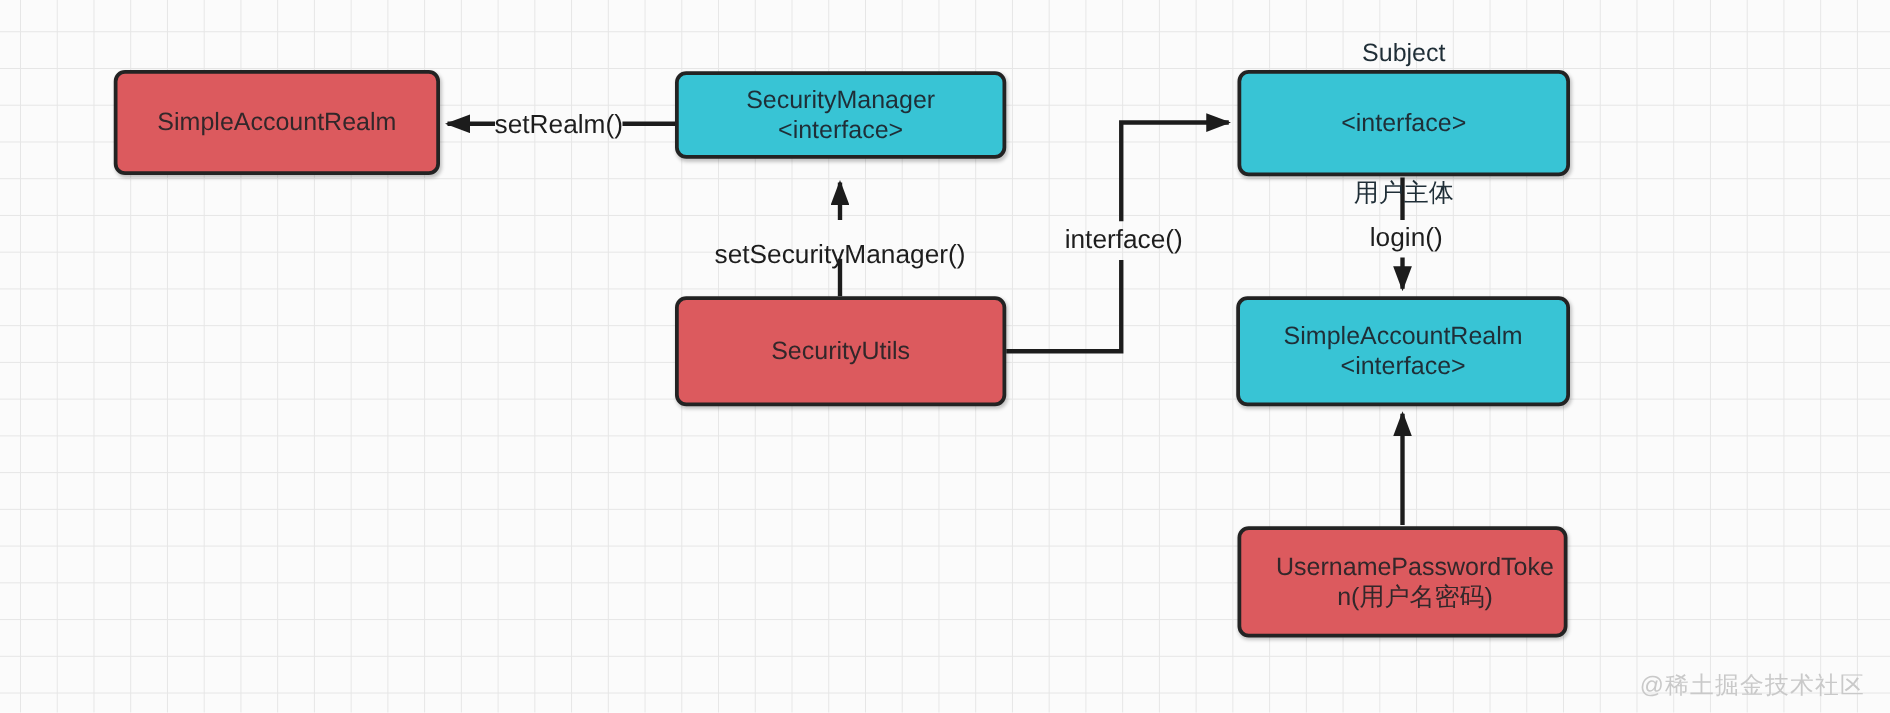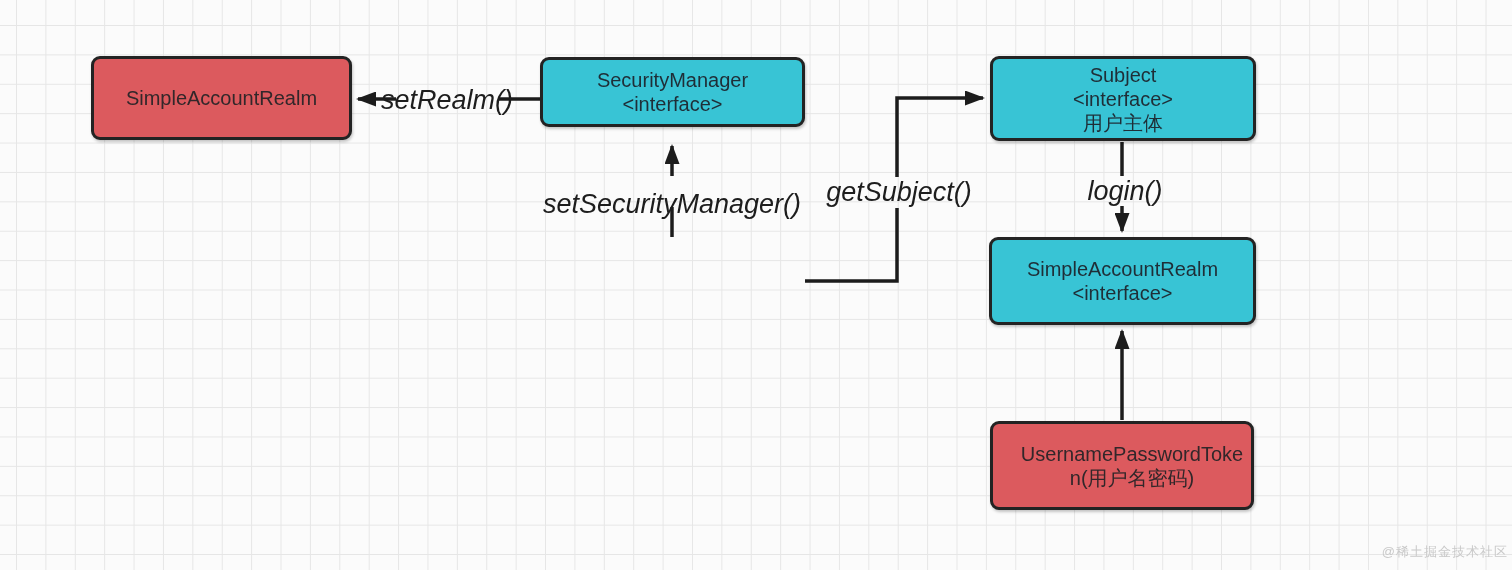--- a/index.html
+++ b/index.html
@@ -37,43 +37,42 @@
     font-size: 20px;
     line-height: 24px;
     color: #26282b;
     box-shadow: 1px 2px 3px rgba(0,0,0,0.22);
   }
   .node.red  { background: #dc5a5e; color: #32272a; }
   .node.cyan { background: #38c4d5; color: #1f2e37; }
 
   .n0 { left:  91px; top:  56px; width: 261px; height: 84px; }
   .n1 { left: 540px; top:  57px; width: 265px; height: 70px; }
-  .n2 { left: 990px; top:  56px; width: 266px; height: 85px; }
+  .n2 { left: 990px; top:  56px; width: 266px; height: 85px; gap: 32px; }
   .n3 { left: 540px; top: 237px; width: 265px; height: 88px; }
   .n4 { left: 989px; top: 237px; width: 267px; height: 88px; }
   .n5 { left: 990px; top: 421px; width: 264px; height: 89px; padding-left: 20px; }
 
   .edge-label {
     position: absolute;
     transform: translate(-50%, -50%);
-    font-size: 27px;
+    font-size: 21px;
     color: #1d1d1d;
     white-space: nowrap;
-    font-style: italic;
   }
   .l-setrealm            { left:  447px; top: 100px; }
   .l-setsecuritymanager  { left:  672px; top: 204px; }
   .l-getsubject          { left:  899px; top: 192px; }
   .l-login               { left: 1125px; top: 191px; }
 
   .watermark {
     position: absolute;
-    right: 4px;
+    right: 20px;
     bottom: 9px;
-    font-size: 13px;
+    font-size: 19px;
     letter-spacing: 1px;
     color: #c9c9c9;
   }
 </style>
 </head>
 <body>
 
 <div class="canvas">
 
   <svg class="edges-svg" viewBox="0 0 1512 570" xmlns="http://www.w3.org/2000/svg">
@@ -108,31 +107,34 @@
     <div>SecurityManager</div>
     <div>&lt;interface&gt;</div>
   </div>
 
   <div class="node cyan n2">
     <div>Subject</div>
     <div>&lt;interface&gt;</div>
     <div>用户主体</div>
   </div>
 
+  <div class="node red n3">
+    <div>SecurityUtils</div>
+  </div>
 
   <div class="node cyan n4">
     <div>SimpleAccountRealm</div>
     <div>&lt;interface&gt;</div>
   </div>
 
   <div class="node red n5">
     <div>UsernamePasswordToke</div>
     <div>n(用户名密码)</div>
   </div>
 
   <div class="edge-label l-setrealm">setRealm()</div>
   <div class="edge-label l-setsecuritymanager">setSecurityManager()</div>
-  <div class="edge-label l-getsubject">getSubject()</div>
+  <div class="edge-label l-getsubject">interface()</div>
   <div class="edge-label l-login">login()</div>
 
   <div class="watermark">@稀土掘金技术社区</div>
 
 </div>
 
 </body></html>

